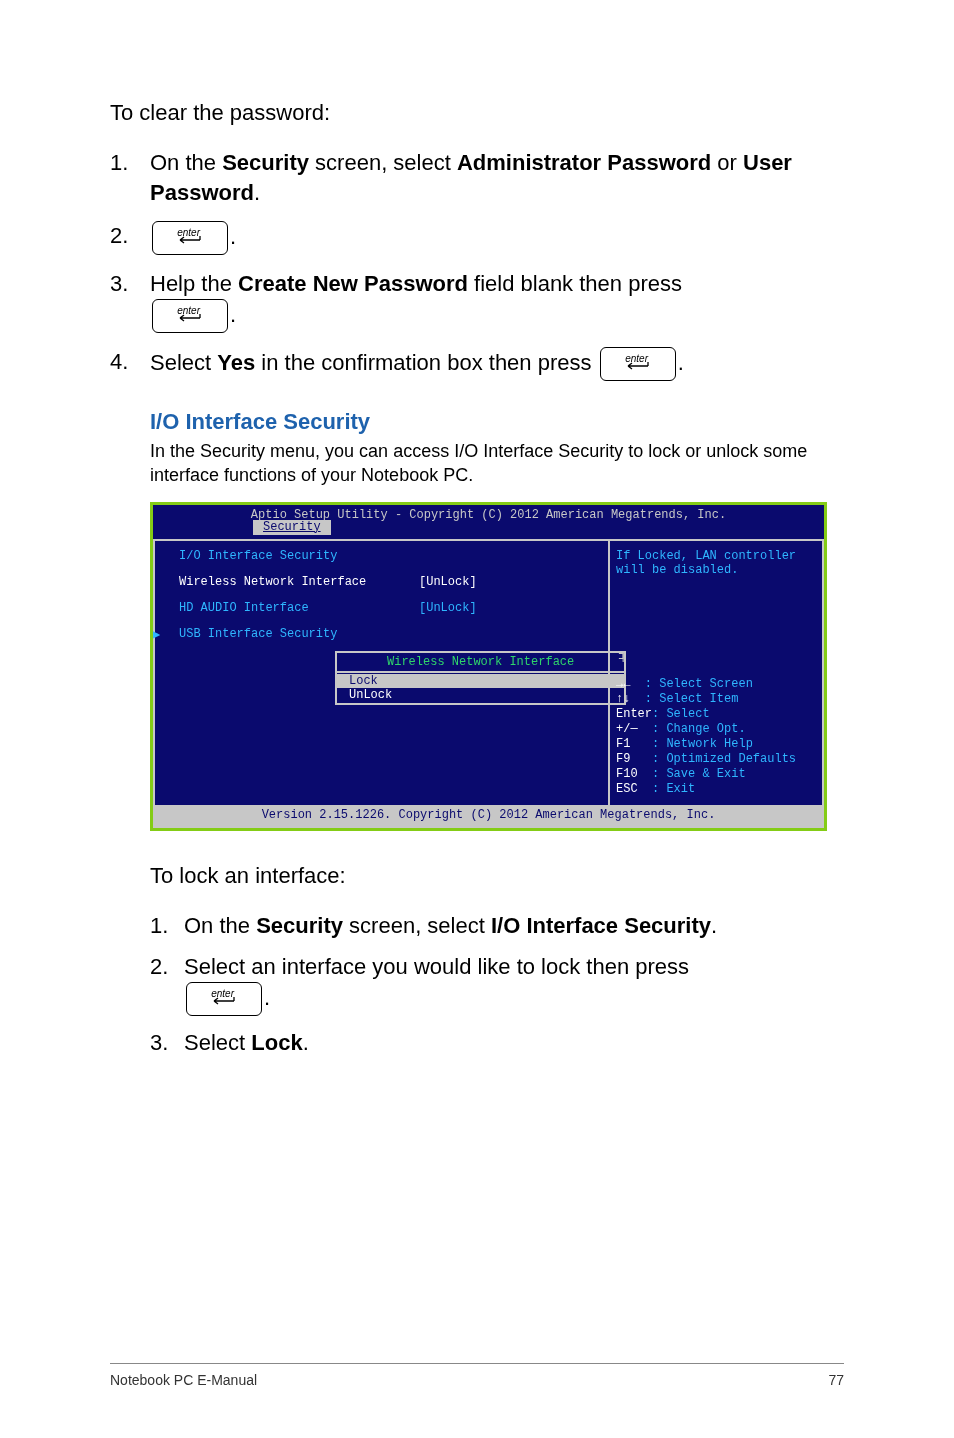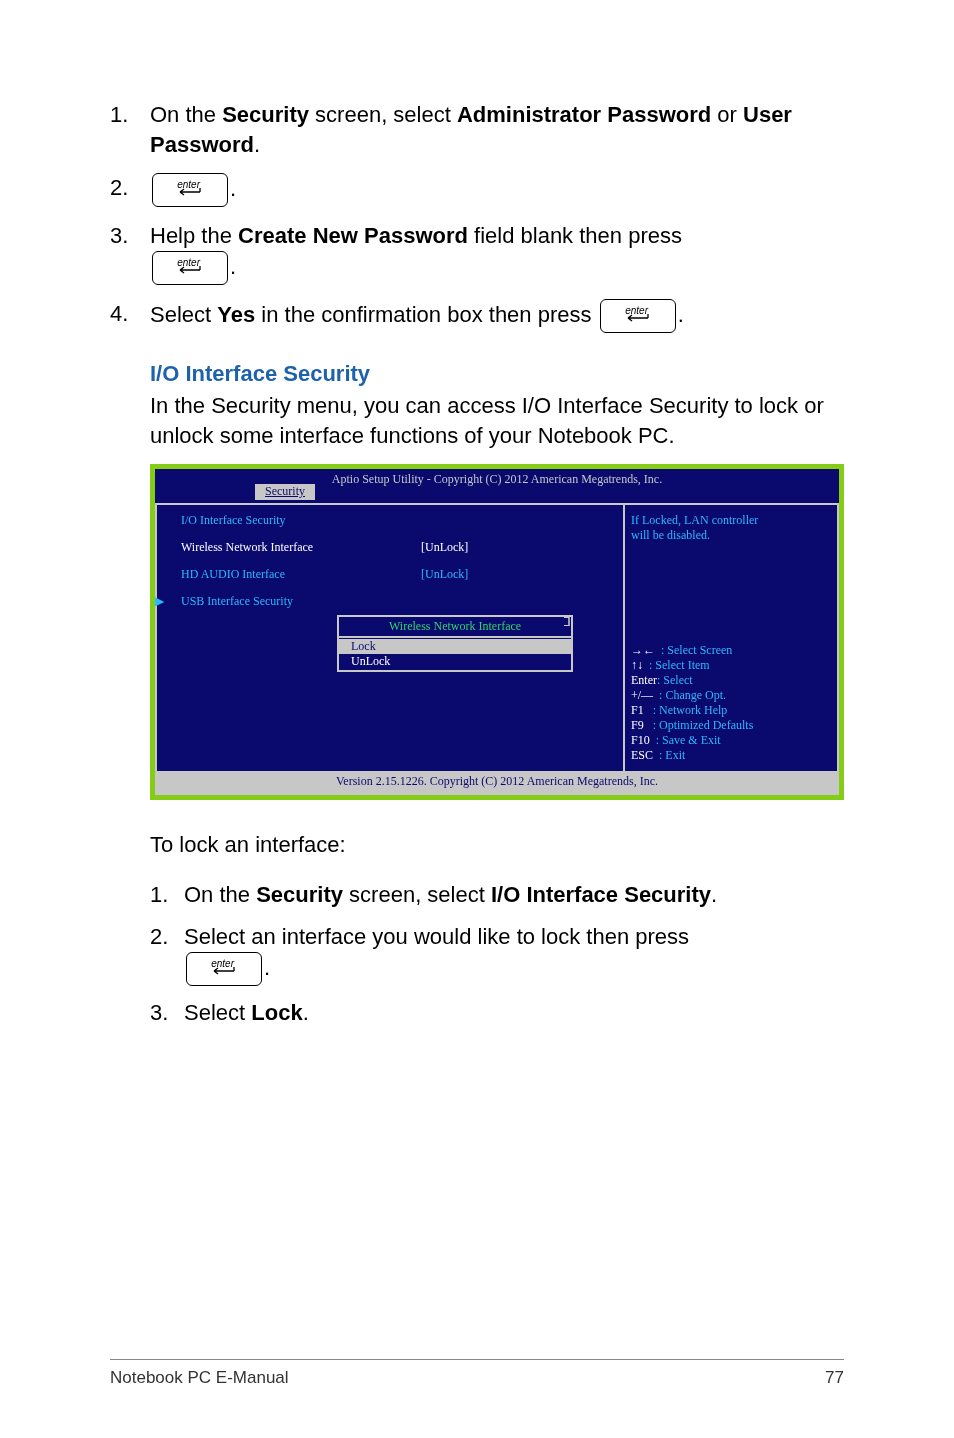--- a/index.html
+++ b/index.html
@@ -56,31 +56,31 @@
     transform: translate(-50%, -55%);
   }
   h3.sub {
     color: #1E62AD;
     font-size: 22px;
     font-weight: bold;
     margin: 0 0 4px 0;
     padding-left: 40px;
   }
   p.subtext {
-    font-size: 22px;
+    font-size: 18px;
     margin: 0 0 14px 0;
     padding-left: 40px;
     line-height: 1.35;
   }
   .bios {
-    margin: 0 0 32px 40px;
-    font-family: Liberation Serif, serif;
+    margin: 0 17px 32px 40px;
+    font-family: Liberation Mono, monospace;
     font-size: 12px;
     color: #fff;
-    border: 5px solid #84cc16;
+    border: 3px solid #84cc16;
   }
   .bios-header {
     background: #0a0a6e;
     padding: 2px 0 0 0;
     text-align: center;
     position: relative;
     line-height: 1.2;
     height: 32px;
   }
   .bios-header .title-line {
@@ -189,29 +189,30 @@
   }
   .footer {
     position: absolute;
     left: 110px;
     right: 110px;
     bottom: 50px;
     border-top: 1px solid #888;
     padding-top: 8px;
     display: flex;
     justify-content: space-between;
-    font-size: 17px;
+    font-size: 14px;
     color: #333;
   }
 </style>
 </head>
 <body>
 
 <div class="page">
 
+<p class="intro">To clear the password:</p>
 
 <ol class="steps">
   <li>
     <span class="num">1.</span>
     <span class="content">
       <span>On the </span><b>Security</b><span> screen, select </span><b>Administrator Password</b><span> or </span><b>User Password</b><span>.</span>
     </span>
   </li>
   <li>
     <span class="num">2.</span>

